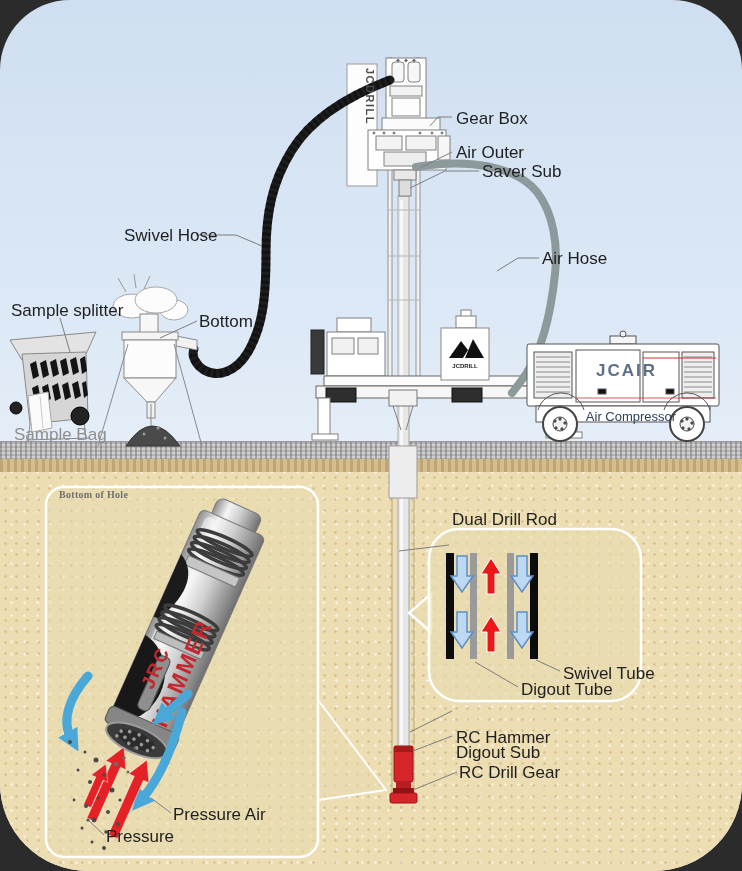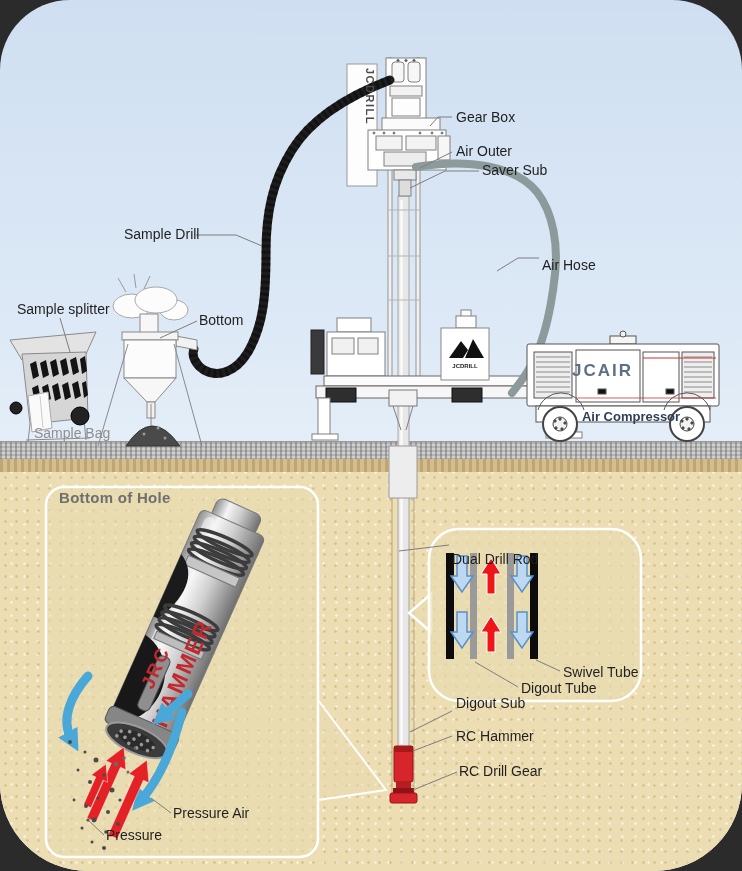--- a/index.html
+++ b/index.html
@@ -11,31 +11,31 @@
       background-image:repeating-linear-gradient(90deg,rgba(80,80,80,.35) 0 2px,transparent 2px 5px),
                        repeating-linear-gradient(0deg,rgba(120,120,120,.30) 0 2px,transparent 2px 4px);
       border-top:1px solid #9a9a9a;}
   .tanband{position:absolute;left:0;top:459px;width:742px;height:13px;background:#d5bd8c;
       background-image:repeating-linear-gradient(90deg,rgba(120,95,50,.25) 0 3px,transparent 3px 7px);}
   .sand{position:absolute;left:0;top:472px;width:742px;height:399px;background:#ecddb2;
       background-image:radial-gradient(rgba(185,155,95,.38) 1px,transparent 1.6px),
                        radial-gradient(rgba(255,255,255,.55) 1px,transparent 1.6px);
       background-size:11px 11px,13px 13px;background-position:0 0,5px 7px;}
   svg.art{position:absolute;left:0;top:0;z-index:3;}
-  .lbl{position:absolute;z-index:5;font-size:14px;color:#1f1f1f;white-space:nowrap;line-height:1.1;text-align:right;}
-  .lbl.gray{color:#8f8f8f;margin-left:20px;}
-  .inset-title{position:absolute;z-index:5;font-size:15px;font-weight:bold;color:#6f6f6f;
-               letter-spacing:.3px;white-space:nowrap;}
+  .lbl{position:absolute;z-index:5;font-size:17px;color:#1f1f1f;white-space:nowrap;line-height:1.1;text-align:right;}
+  .lbl.gray{color:#8f8f8f;}
+  .inset-title{position:absolute;z-index:5;font-size:10px;font-weight:bold;color:#6f6f6f;
+               letter-spacing:.3px;white-space:nowrap;font-family:Liberation Serif, serif;}
   .mast-text{position:absolute;z-index:4;left:350px;top:68px;height:116px;width:26px;
       writing-mode:vertical-rl;text-orientation:sideways;font-size:11px;font-weight:bold;
       color:#4b4b4b;letter-spacing:1.5px;}
   .jcair{position:absolute;z-index:4;left:572px;top:361px;font-size:17px;font-weight:bold;
-      letter-spacing:2px;color:#5e7088;}
+      letter-spacing:2px;color:#5e7088;padding-left:24px;}
   .aircomp{position:absolute;z-index:4;left:556px;top:409px;width:150px;text-align:center;
-      font-size:13px;font-weight:bold;color:#2d3e59;}
+      font-size:13px;font-weight:normal;color:#2d3e59;}
 </style>
 </head>
 <body>
 
 <div class="stage">
  <div class="scene">
   <div class="gravel"></div>
   <div class="tanband"></div>
   <div class="sand"></div>
 
@@ -362,30 +362,30 @@
       <polyline points="171,813 151,798"></polyline>
       <polyline points="104,835 88,820"></polyline>
       <circle cx="88" cy="820" r="1.6" fill="#555" stroke="none"></circle>
     </g>
   </svg>
 
   <div class="mast-text">JCDRILL</div>
   <div class="lbl" style="left:456px;top:110px">Gear Box</div>
   <div class="lbl" style="left:456px;top:144px">Air Outer</div>
   <div class="lbl" style="left:482px;top:163px">Saver Sub</div>
-  <div class="lbl" style="left:124px;top:227px">Sample Drill</div>
-  <div class="lbl" style="left:542px;top:258px">Air Hose</div>
-  <div class="lbl" style="left:17px;top:302px">Sample splitter</div>
+  <div class="lbl" style="left:124px;top:227px">Swivel Hose</div>
+  <div class="lbl" style="left:542px;top:250px">Air Hose</div>
+  <div class="lbl" style="left:11px;top:302px">Sample splitter</div>
   <div class="lbl" style="left:199px;top:313px">Bottom</div>
   <div class="lbl gray" style="left:14px;top:426px">Sample Bag</div>
   <div class="jcair">JCAIR</div>
   <div class="aircomp">Air Compressor</div>
   <div class="inset-title" style="left:59px;top:489px">Bottom of Hole</div>
-  <div class="lbl" style="left:452px;top:552px">Dual Drill Rod</div>
+  <div class="lbl" style="left:452px;top:511px">Dual Drill Rod</div>
   <div class="lbl" style="left:563px;top:665px">Swivel Tube</div>
   <div class="lbl" style="left:521px;top:681px">Digout Tube</div>
-  <div class="lbl" style="left:456px;top:696px">Digout Sub</div>
+  <div class="lbl" style="left:456px;top:744px">Digout Sub</div>
   <div class="lbl" style="left:456px;top:729px">RC Hammer</div>
   <div class="lbl" style="left:459px;top:764px">RC Drill Gear</div>
   <div class="lbl" style="left:173px;top:806px">Pressure Air</div>
   <div class="lbl" style="left:106px;top:828px">Pressure</div>
  </div>
 </div>
 
 </body></html>

